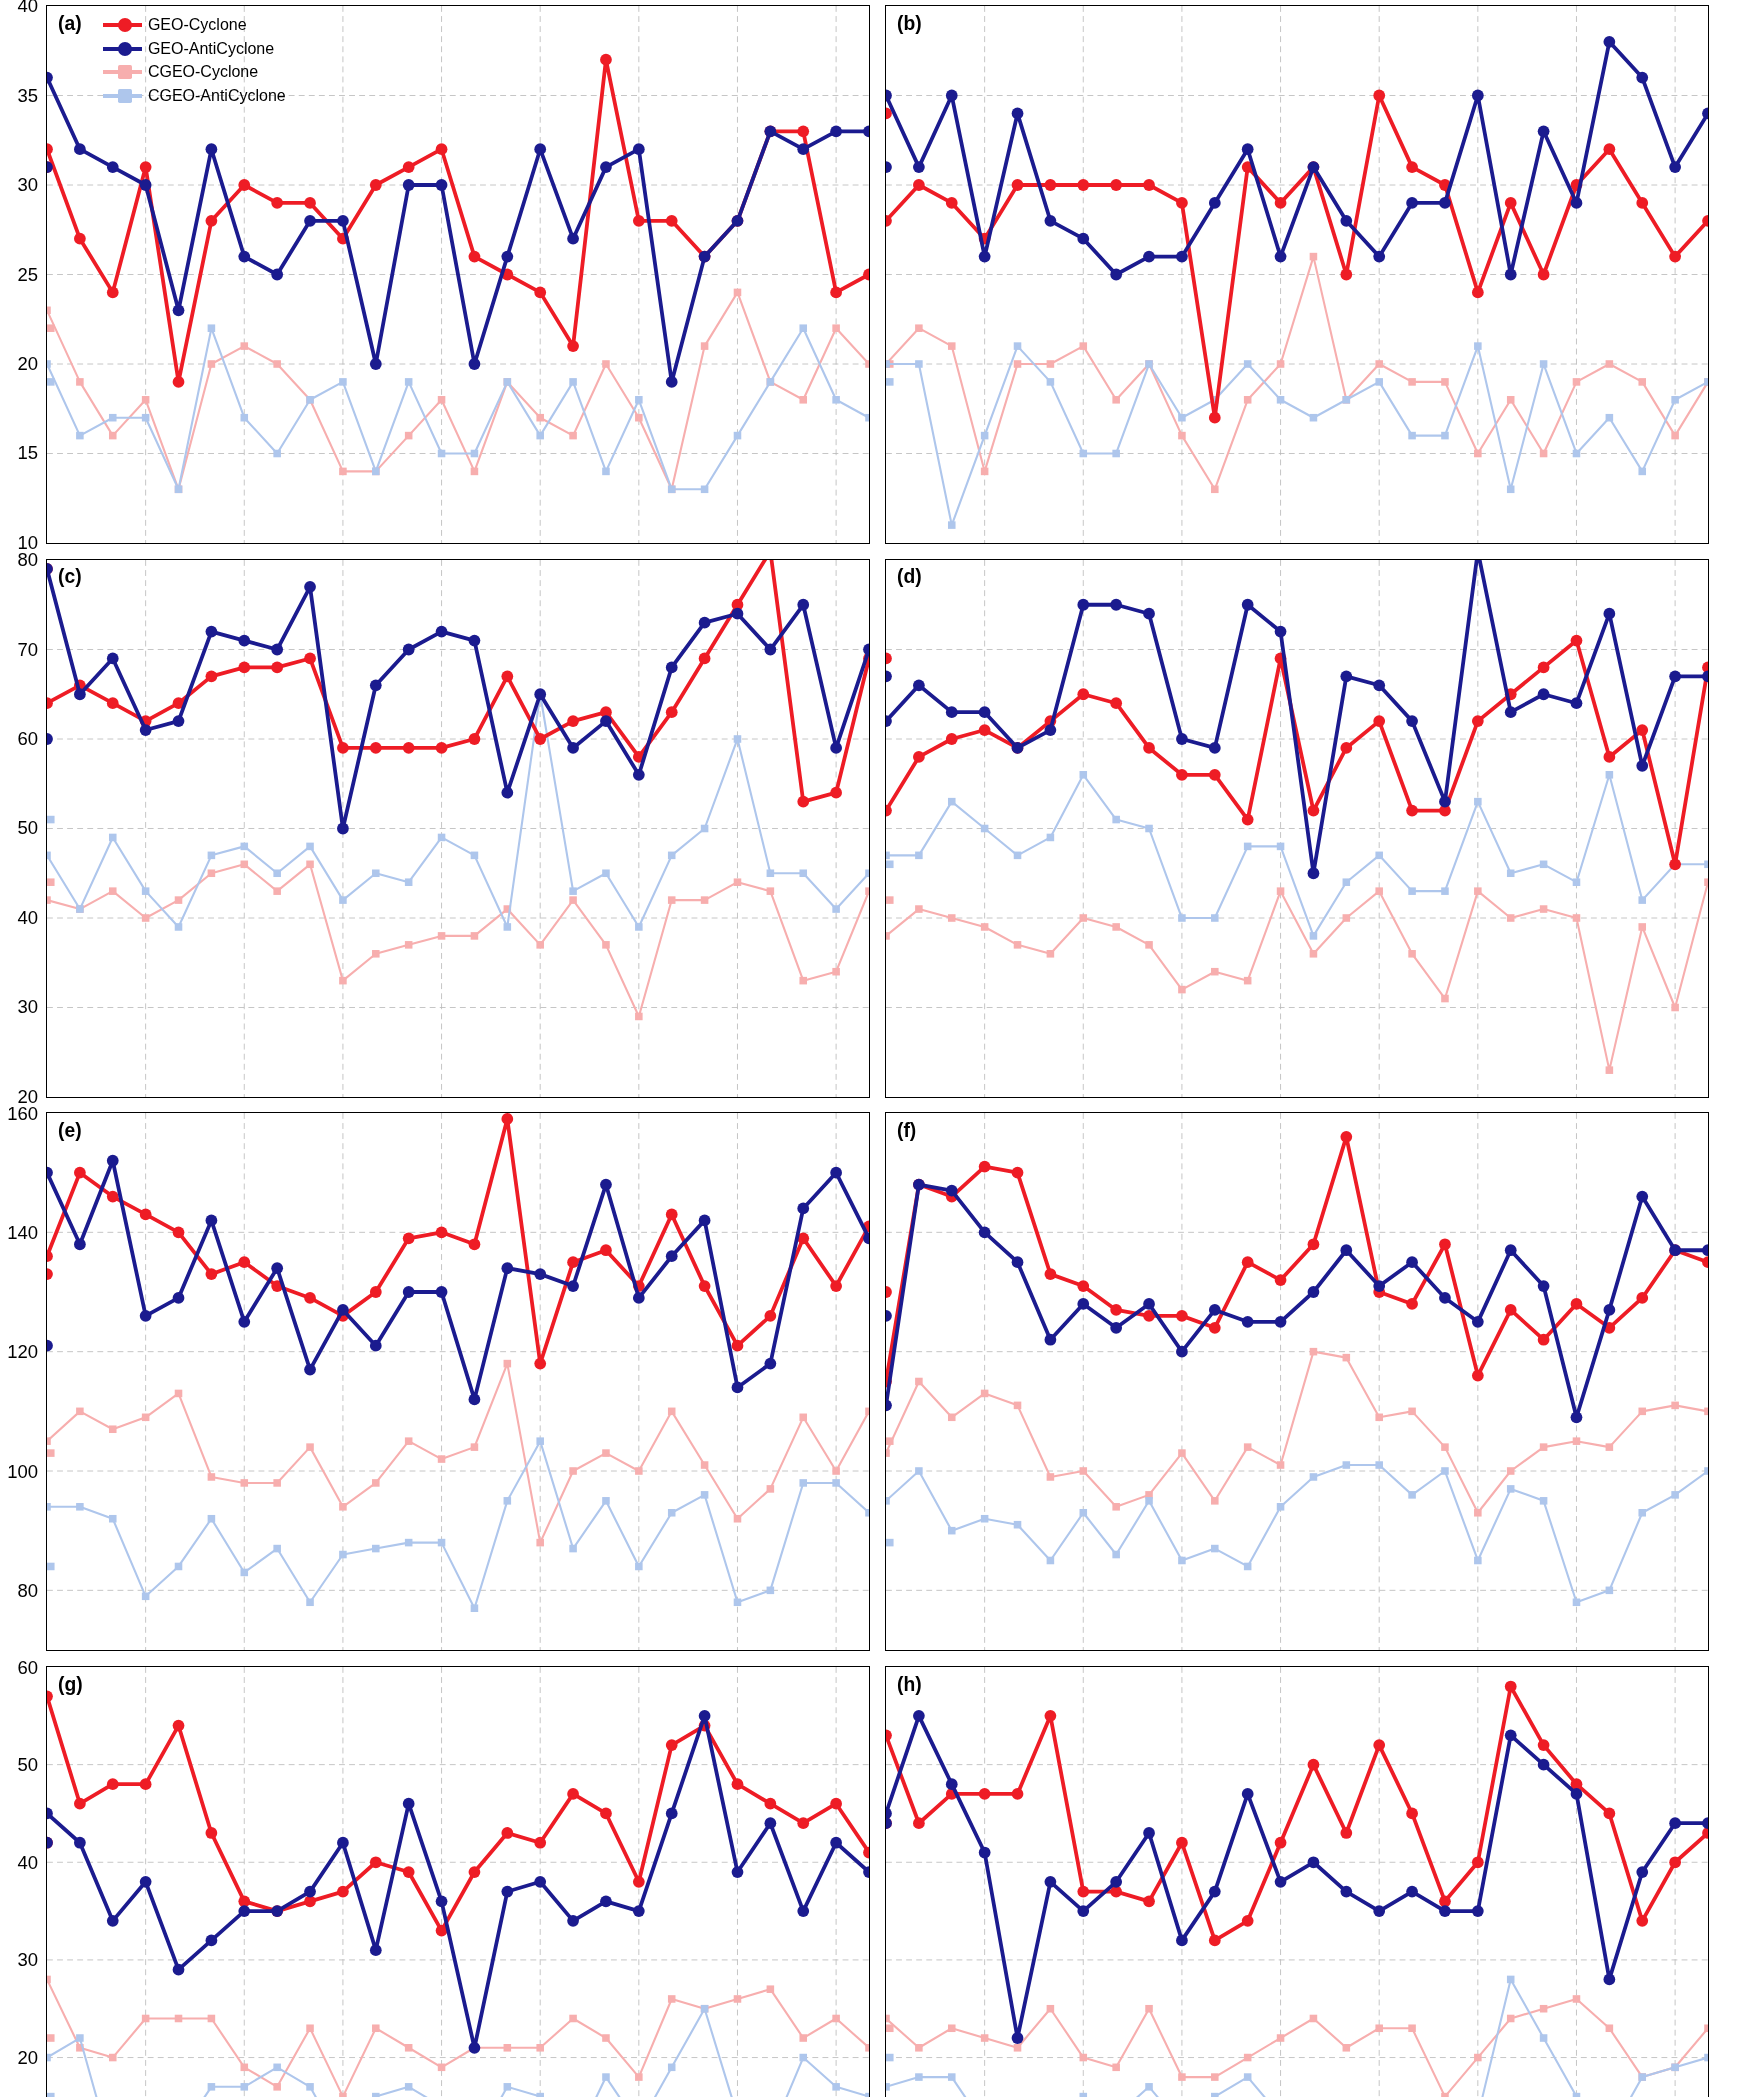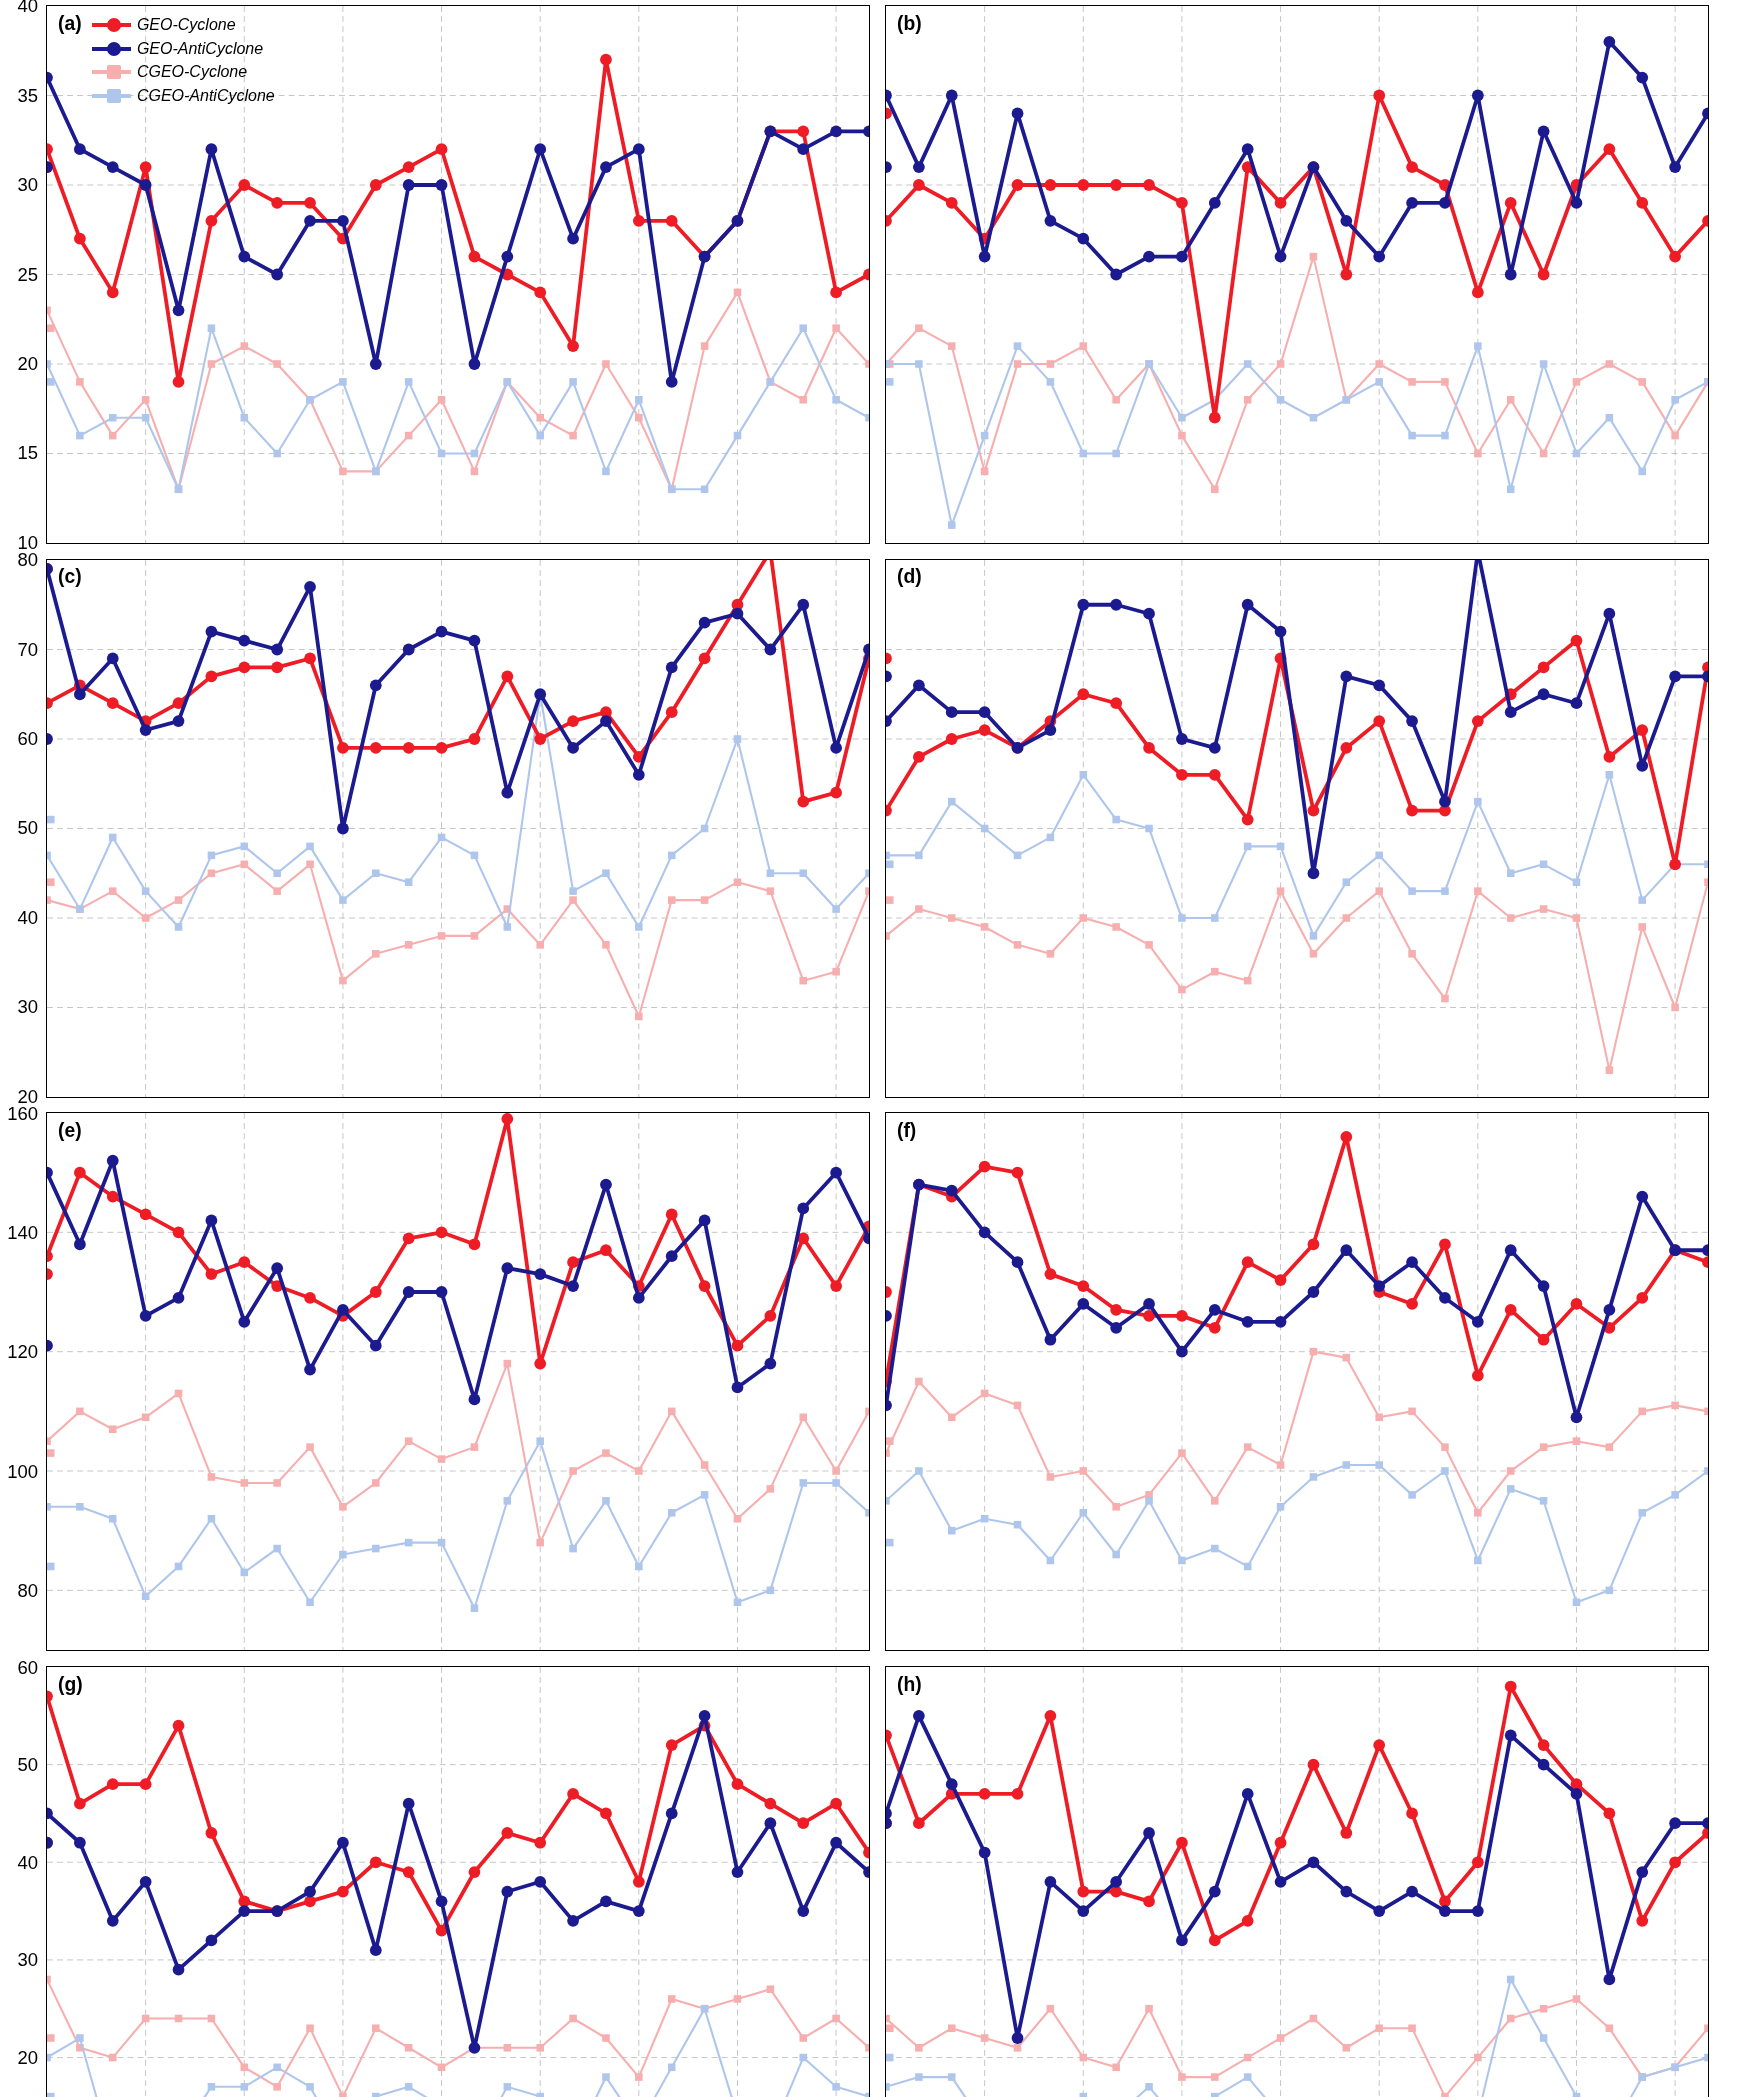--- a/index.html
+++ b/index.html
@@ -1077,21 +1077,21 @@
           <circle cx="1567.2" cy="232.5454545454545" r="14" fill="#1b1b8f"></circle>
           <circle cx="1645.56" cy="302.30909090909086" r="14" fill="#1b1b8f"></circle>
           <circle cx="1723.92" cy="744.1454545454545" r="14" fill="#1b1b8f"></circle>
           <circle cx="1802.28" cy="488.3454545454546" r="14" fill="#1b1b8f"></circle>
           <circle cx="1880.6399999999999" cy="372.0727272727272" r="14" fill="#1b1b8f"></circle>
           <circle cx="1959" cy="372.0727272727272" r="14" fill="#1b1b8f"></circle>
           <circle cx="NaN" cy="372.0727272727272" r="14" fill="#1b1b8f"></circle>
         </svg>
       </div>
       <div class="plabel" style="left: 897px; top: 1674px;">(h)</div>
-      <div class="legend" style="left: 92px; top: 13.4px; font-style: italic;">
+      <div class="legend" style="left: 103px; top: 13.4px;">
         <div class="legrow">
           <div class="swatch" style="background: rgb(238, 28, 37);">
             <i style="background: rgb(238, 28, 37);"></i>
           </div>
           <span class="lbl">GEO-Cyclone</span>
         </div>
         <div class="legrow">
           <div class="swatch" style="background: rgb(27, 27, 143);">
             <i style="background: rgb(27, 27, 143);"></i>
           </div>

